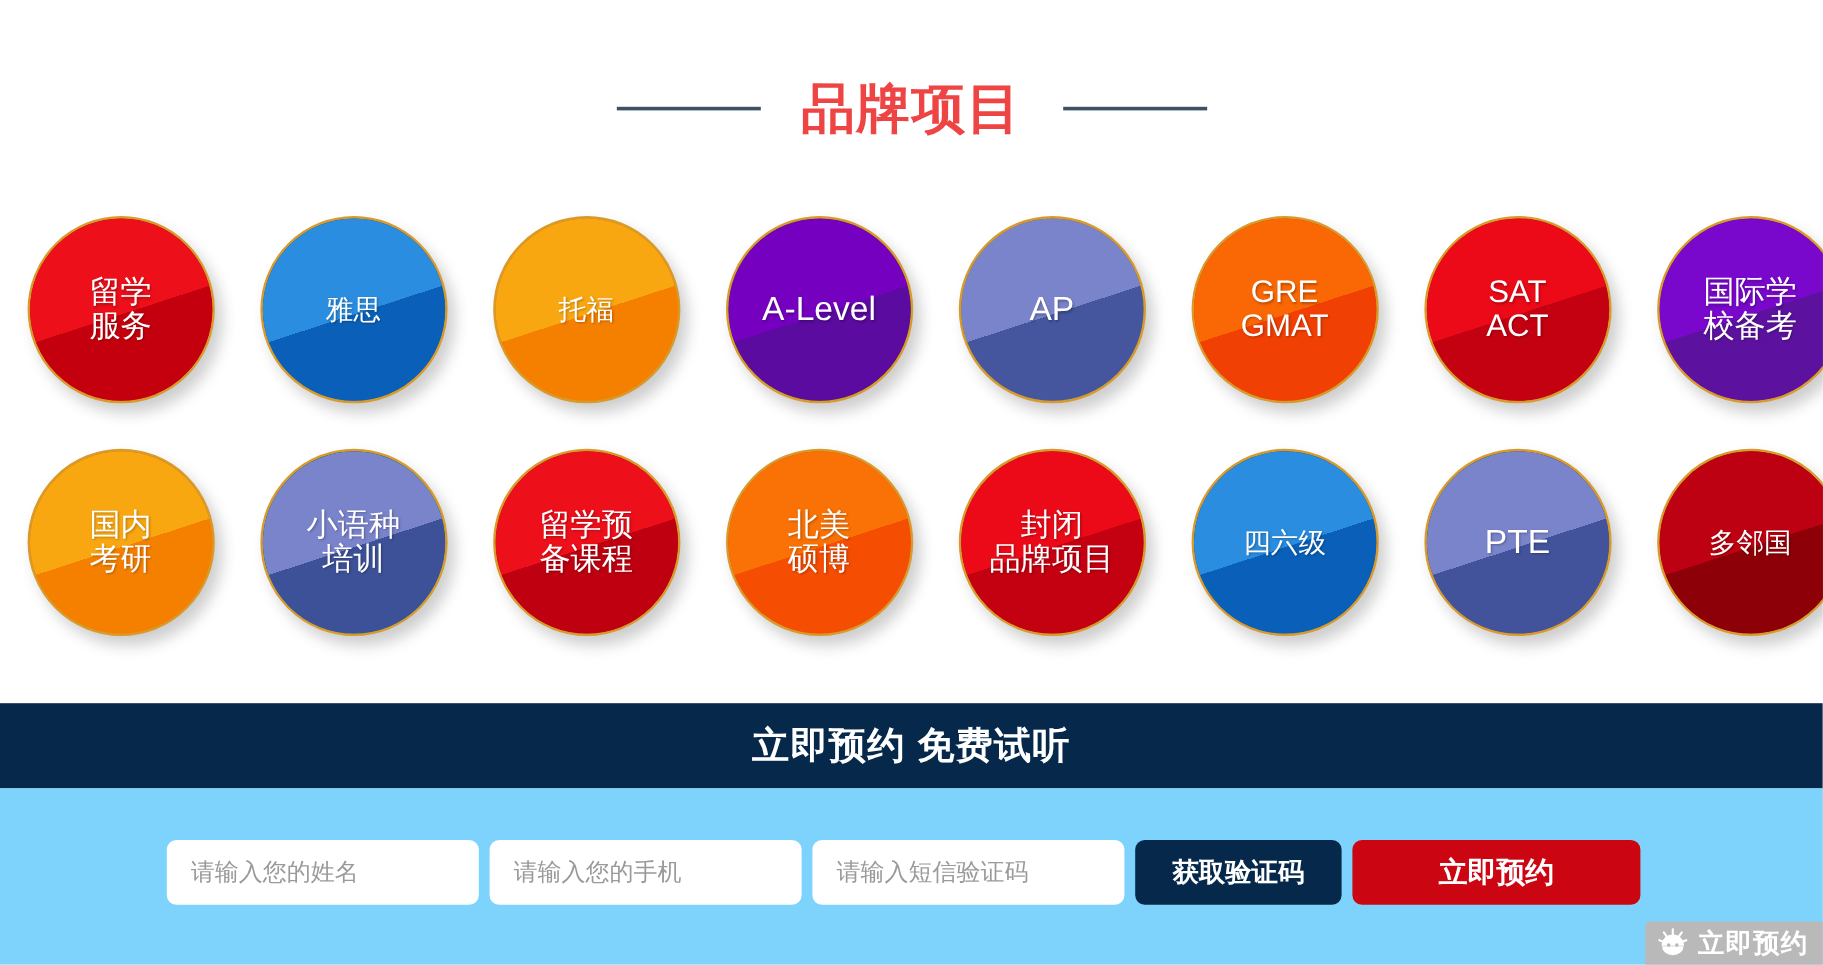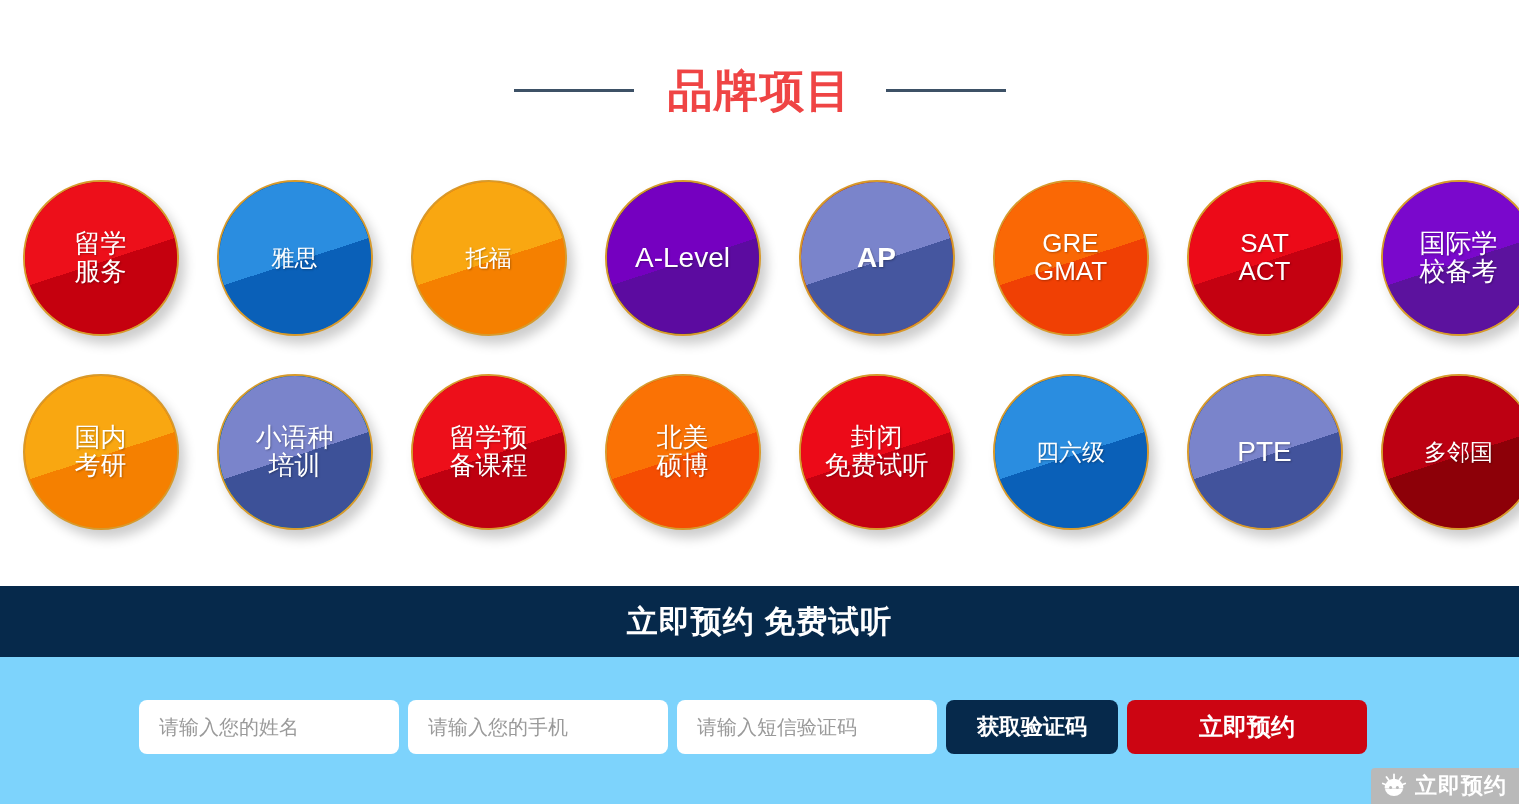--- a/index.html
+++ b/index.html
@@ -213,21 +213,21 @@
         <span class="label small">雅思</span>
       </div>
       <div class="bubble" style="border-color: rgb(215, 154, 43); background: rgb(245, 128, 0);">
         <span class="sheen" style="background: linear-gradient(162deg, rgb(249, 167, 17) 0%, rgb(249, 167, 17) 52%, rgb(245, 128, 0) 52%, rgb(245, 128, 0) 100%);"></span>
         <span class="label small">托福</span>
       </div>
       <div class="bubble" style="border-color: rgb(215, 154, 43); background: #404040;">
         <span class="sheen" style="background: linear-gradient(162deg, rgb(117, 0, 192) 0%, rgb(117, 0, 192) 52%, rgb(92, 11, 160) 52%, rgb(92, 11, 160) 100%);"></span>
         <span class="label latin">A-Level</span>
       </div>
-      <div class="bubble" style="border-color: rgb(215, 154, 43); background: #c2410c; font-weight: bold;">
+      <div class="bubble" style="border-color: rgb(215, 154, 43); background: #737373;">
         <span class="sheen" style="background: linear-gradient(162deg, rgb(122, 132, 203) 0%, rgb(122, 132, 203) 52%, rgb(69, 86, 159) 52%, rgb(69, 86, 159) 100%);"></span>
         <span class="label latin">AP</span>
       </div>
       <div class="bubble" style="border-color: rgb(215, 154, 43); background: rgb(240, 64, 4);">
         <span class="sheen" style="background: linear-gradient(162deg, rgb(250, 104, 5) 0%, rgb(250, 104, 5) 52%, rgb(240, 64, 4) 52%, rgb(240, 64, 4) 100%);"></span>
         <span class="label two-line">GRE
 GMAT</span>
       </div>
       <div class="bubble" style="border-color: rgb(215, 154, 43); background: rgb(196, 1, 17);">
         <span class="sheen" style="background: linear-gradient(162deg, rgb(236, 10, 24) 0%, rgb(236, 10, 24) 52%, rgb(196, 1, 17) 52%, rgb(196, 1, 17) 100%);"></span>
@@ -257,21 +257,21 @@
 备课程</span>
       </div>
       <div class="bubble" style="border-color: rgb(215, 154, 43); background: rgb(245, 77, 2);">
         <span class="sheen" style="background: linear-gradient(162deg, rgb(250, 114, 5) 0%, rgb(250, 114, 5) 52%, rgb(245, 77, 2) 52%, rgb(245, 77, 2) 100%);"></span>
         <span class="label two-line">北美
 硕博</span>
       </div>
       <div class="bubble" style="border-color: rgb(215, 154, 43); background: rgb(196, 1, 17);">
         <span class="sheen" style="background: linear-gradient(162deg, rgb(236, 10, 24) 0%, rgb(236, 10, 24) 52%, rgb(196, 1, 17) 52%, rgb(196, 1, 17) 100%);"></span>
         <span class="label two-line">封闭
-免费试听</span>
+品牌项目</span>
       </div>
       <div class="bubble" style="border-color: rgb(215, 154, 43); background: rgb(10, 96, 184);">
         <span class="sheen" style="background: linear-gradient(162deg, rgb(42, 141, 224) 0%, rgb(42, 141, 224) 52%, rgb(10, 96, 184) 52%, rgb(10, 96, 184) 100%);"></span>
         <span class="label small">四六级</span>
       </div>
       <div class="bubble" style="border-color: rgb(215, 154, 43); background: rgb(66, 83, 156);">
         <span class="sheen" style="background: linear-gradient(162deg, rgb(122, 132, 203) 0%, rgb(122, 132, 203) 52%, rgb(66, 83, 156) 52%, rgb(66, 83, 156) 100%);"></span>
         <span class="label latin">PTE</span>
       </div>
       <div class="bubble" style="border-color: rgb(215, 154, 43); background: rgb(141, 0, 8);">

